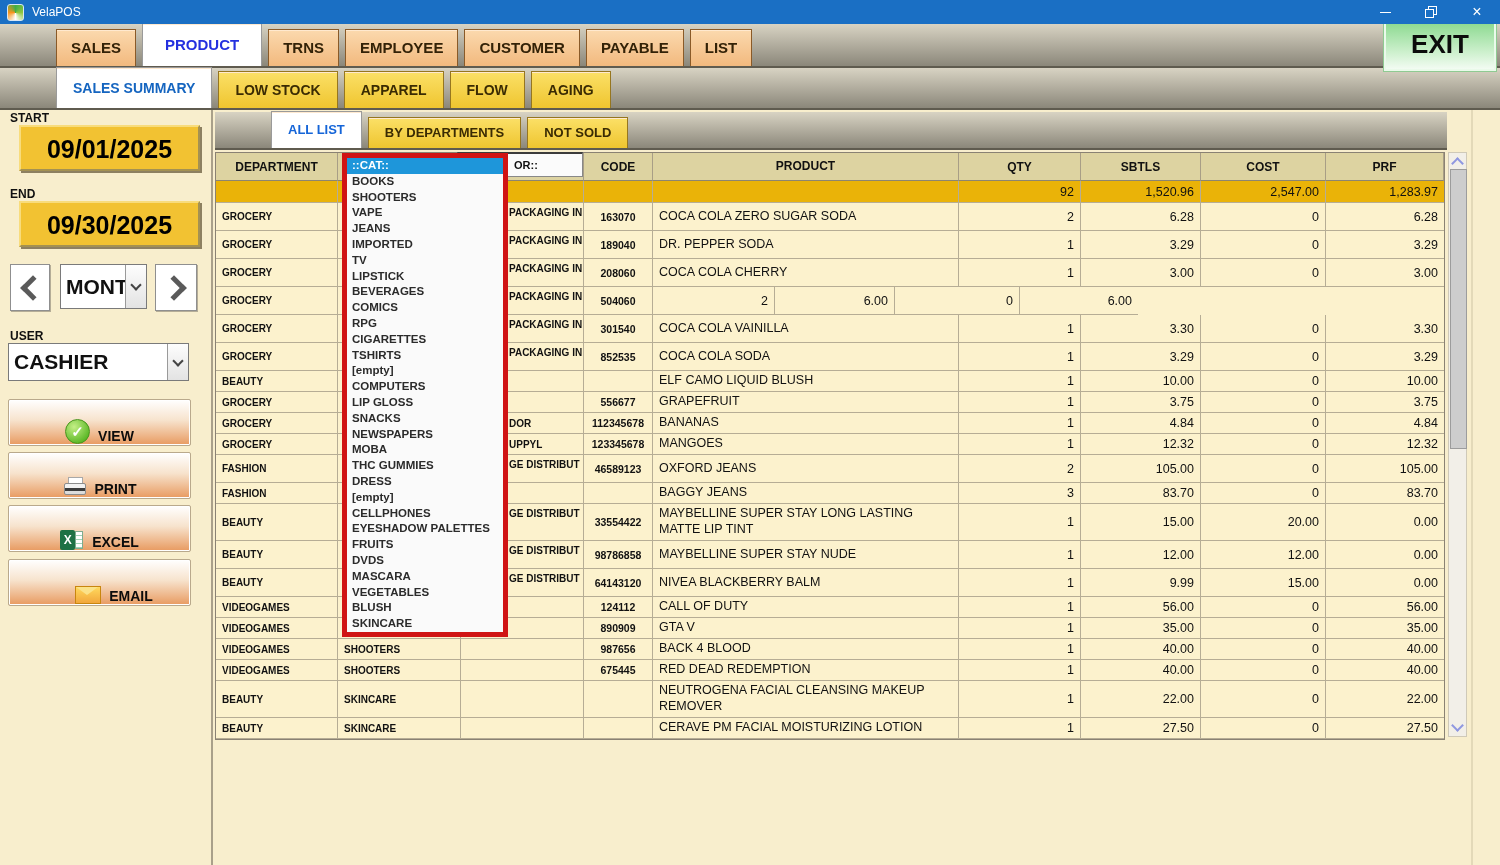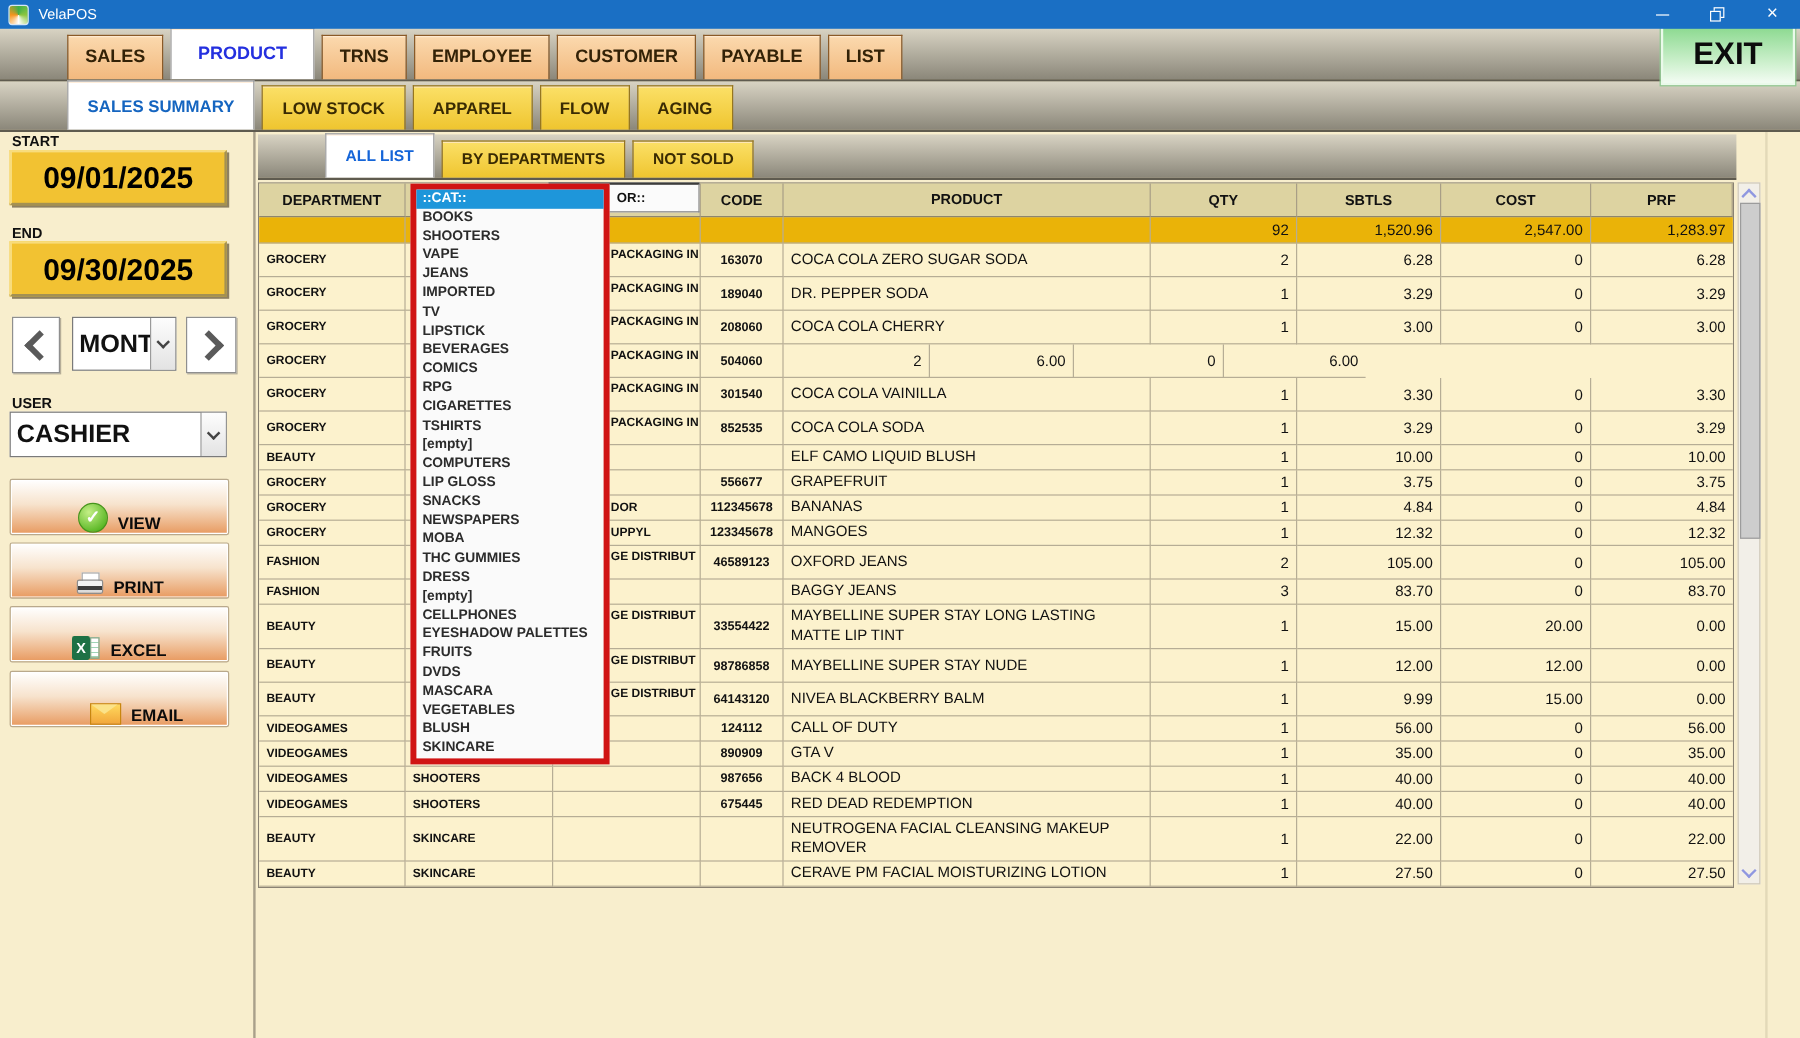--- a/index.html
+++ b/index.html
@@ -42,21 +42,21 @@
 
   
   .exit-btn{position:absolute;left:1383px;top:16px;width:114px;height:56px;z-index:20;
             background:linear-gradient(180deg,#7fd584 0%,#cdf0cd 65%,#f7fdf7 100%);
             border:1px solid #8fca92;box-shadow:inset 0 0 0 2px #eafaea;
             font-size:26px;font-weight:bold;color:#0c0c0c;display:flex;align-items:center;justify-content:center;cursor:pointer;}
 
   
   #sidebar{position:absolute;left:0;top:110px;width:213px;height:755px;border-right:2px solid #a9a08a;box-sizing:border-box;}
   .side-label{position:absolute;left:10px;font-size:12px;font-weight:bold;color:#101010;}
-  .date-btn{position:absolute;left:8px;width:181px;height:46px;background:#f2c232;
+  .date-btn{position:absolute;left:19px;width:181px;height:46px;background:#f2c232;
             border:2px outset #f8dc7c;box-shadow:2px 2px 0 #8d8061;box-sizing:border-box;
             font-size:25px;font-weight:bold;text-align:center;line-height:42px;cursor:pointer;}
   .nav-btn{position:absolute;background:#fff;border:1px solid #8f8f8f;box-shadow:1px 1px 0 #b5ad97;
            display:flex;align-items:center;justify-content:center;cursor:pointer;}
   .chev-left{width:13px;height:13px;border-left:5px solid #5a5a5a;border-bottom:5px solid #5a5a5a;transform:rotate(45deg);margin-left:5px;}
   .chev-right{width:13px;height:13px;border-right:5px solid #5a5a5a;border-bottom:5px solid #5a5a5a;transform:rotate(-45deg);margin-right:5px;}
   .combo{background:#fff;border:1px solid #7a7a7a;position:absolute;display:flex;align-items:stretch;box-sizing:border-box;cursor:pointer;}
   .combo-text{font-weight:bold;font-size:21px;padding-left:5px;overflow:hidden;white-space:nowrap;flex:1;align-self:center;}
   .combo-btn{width:20px;border-left:1px solid #9a9a9a;background:linear-gradient(#fdfdfd,#e3e3e3);
              display:flex;align-items:center;justify-content:center;}

